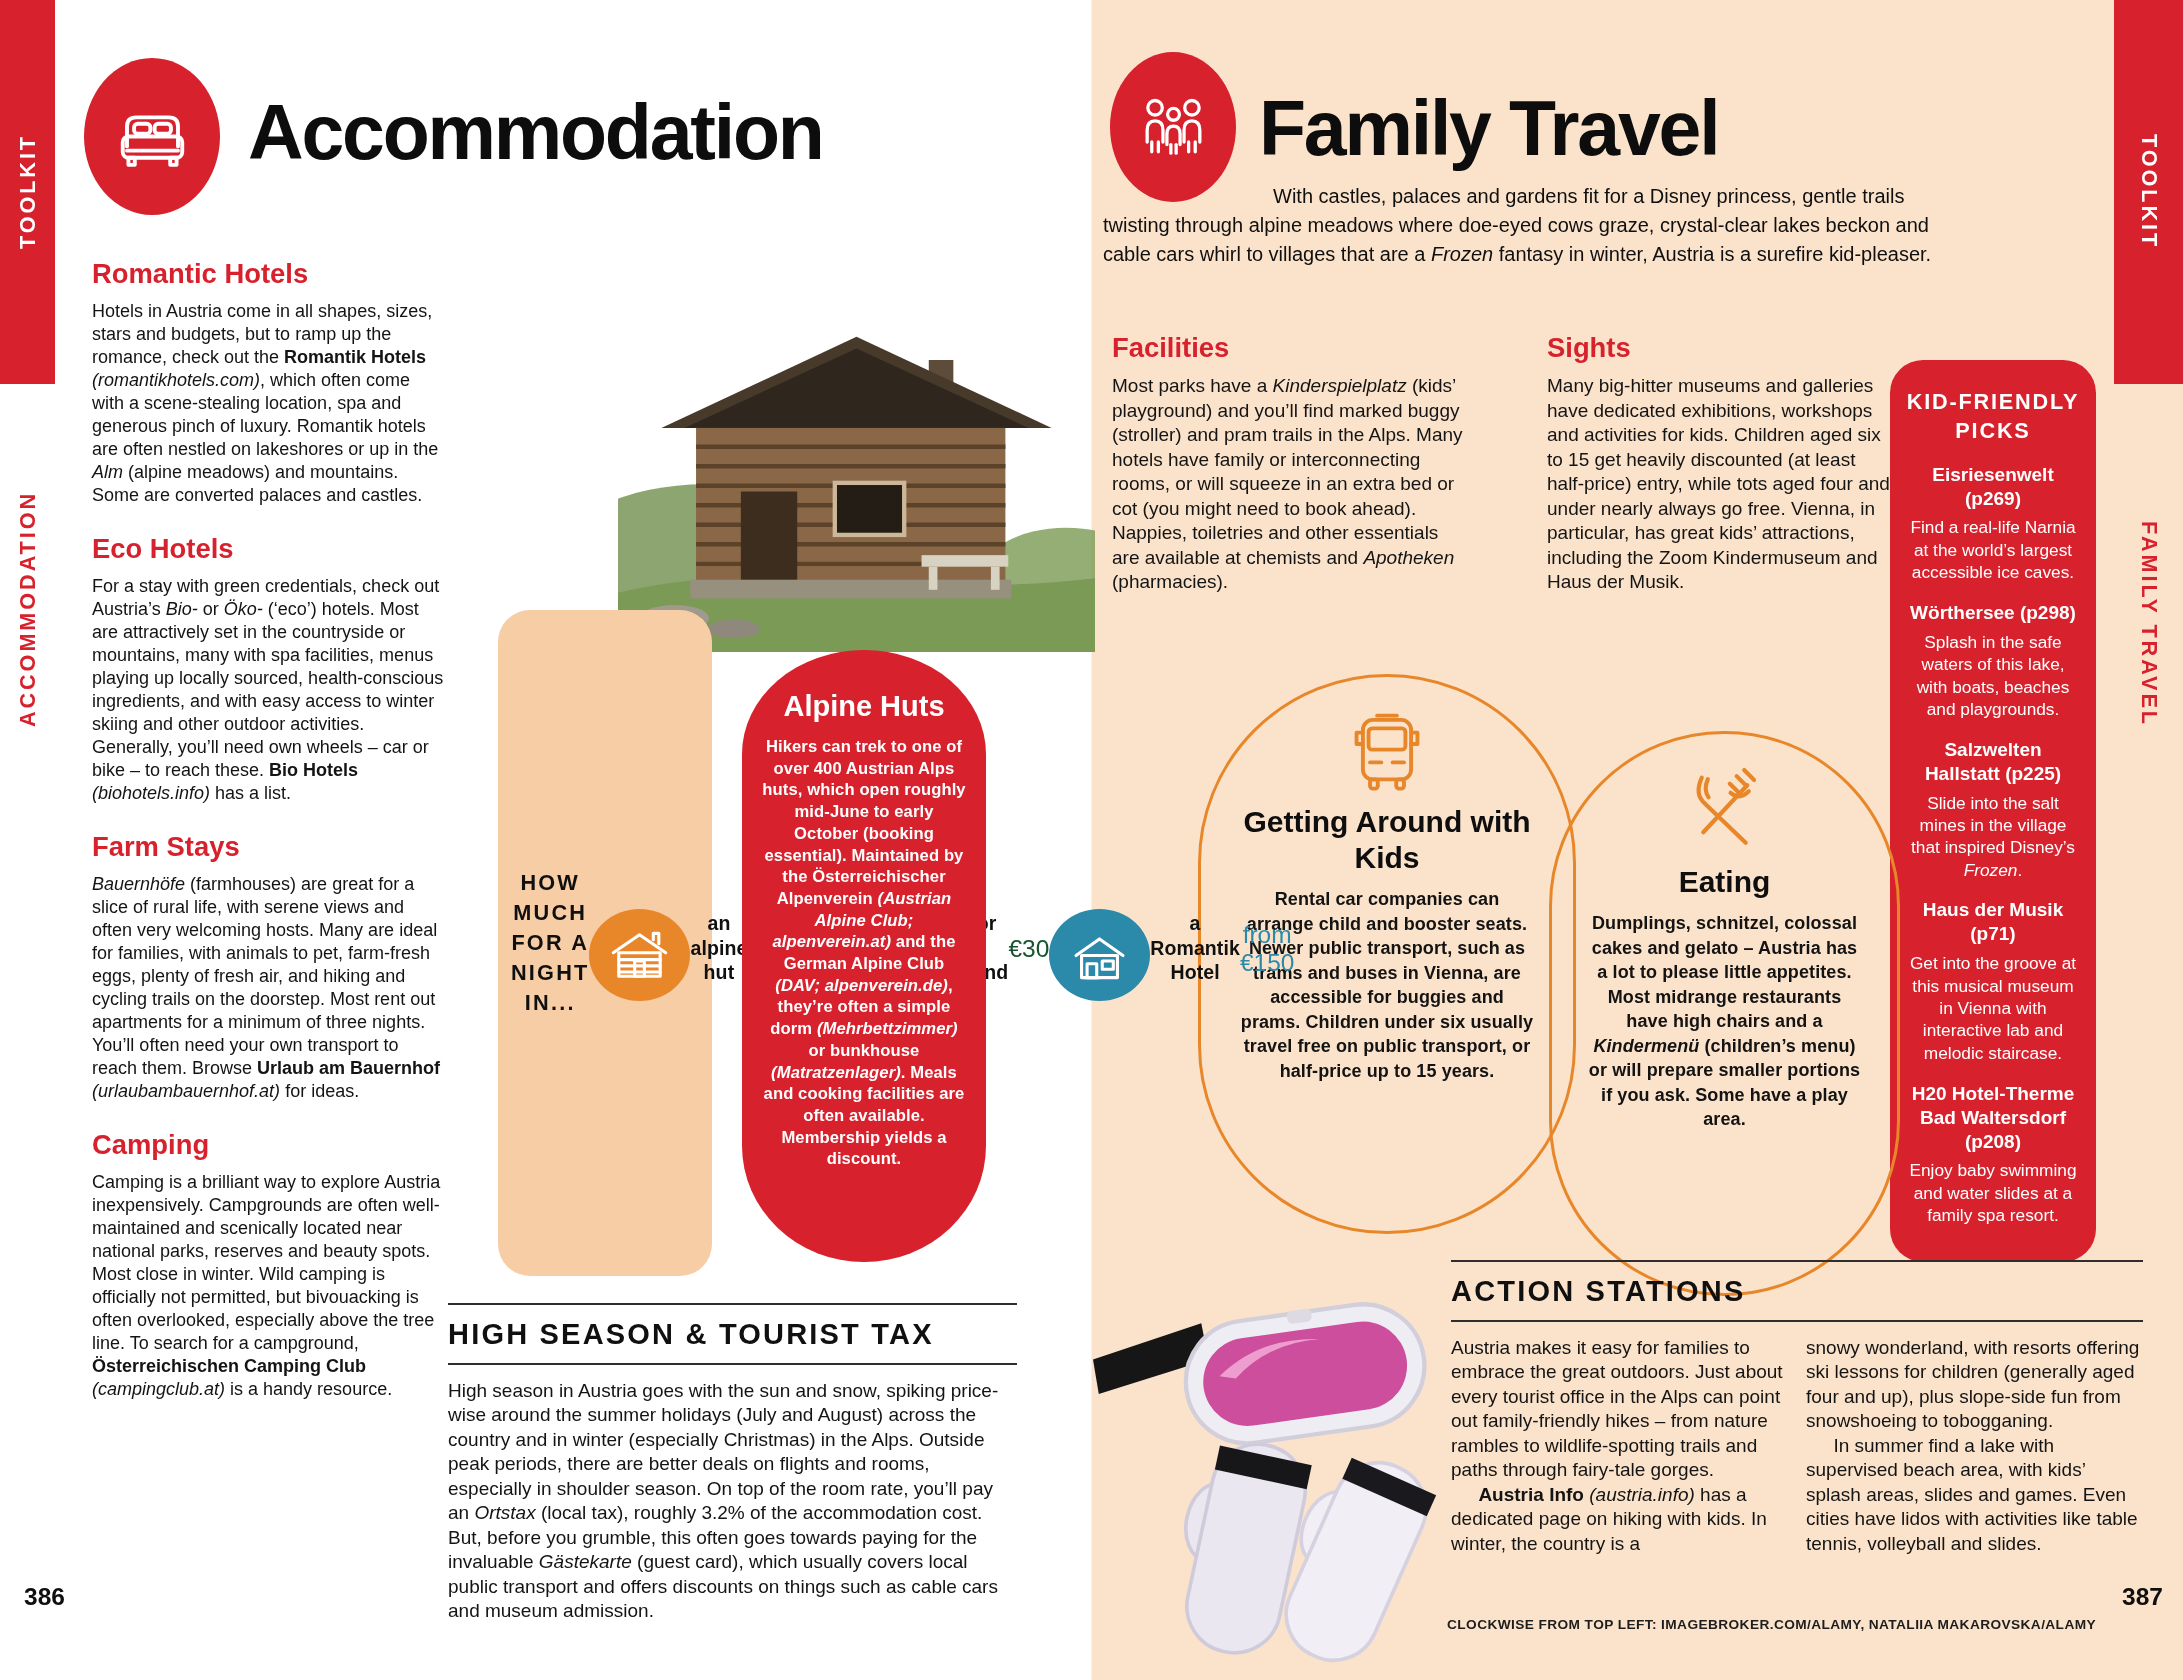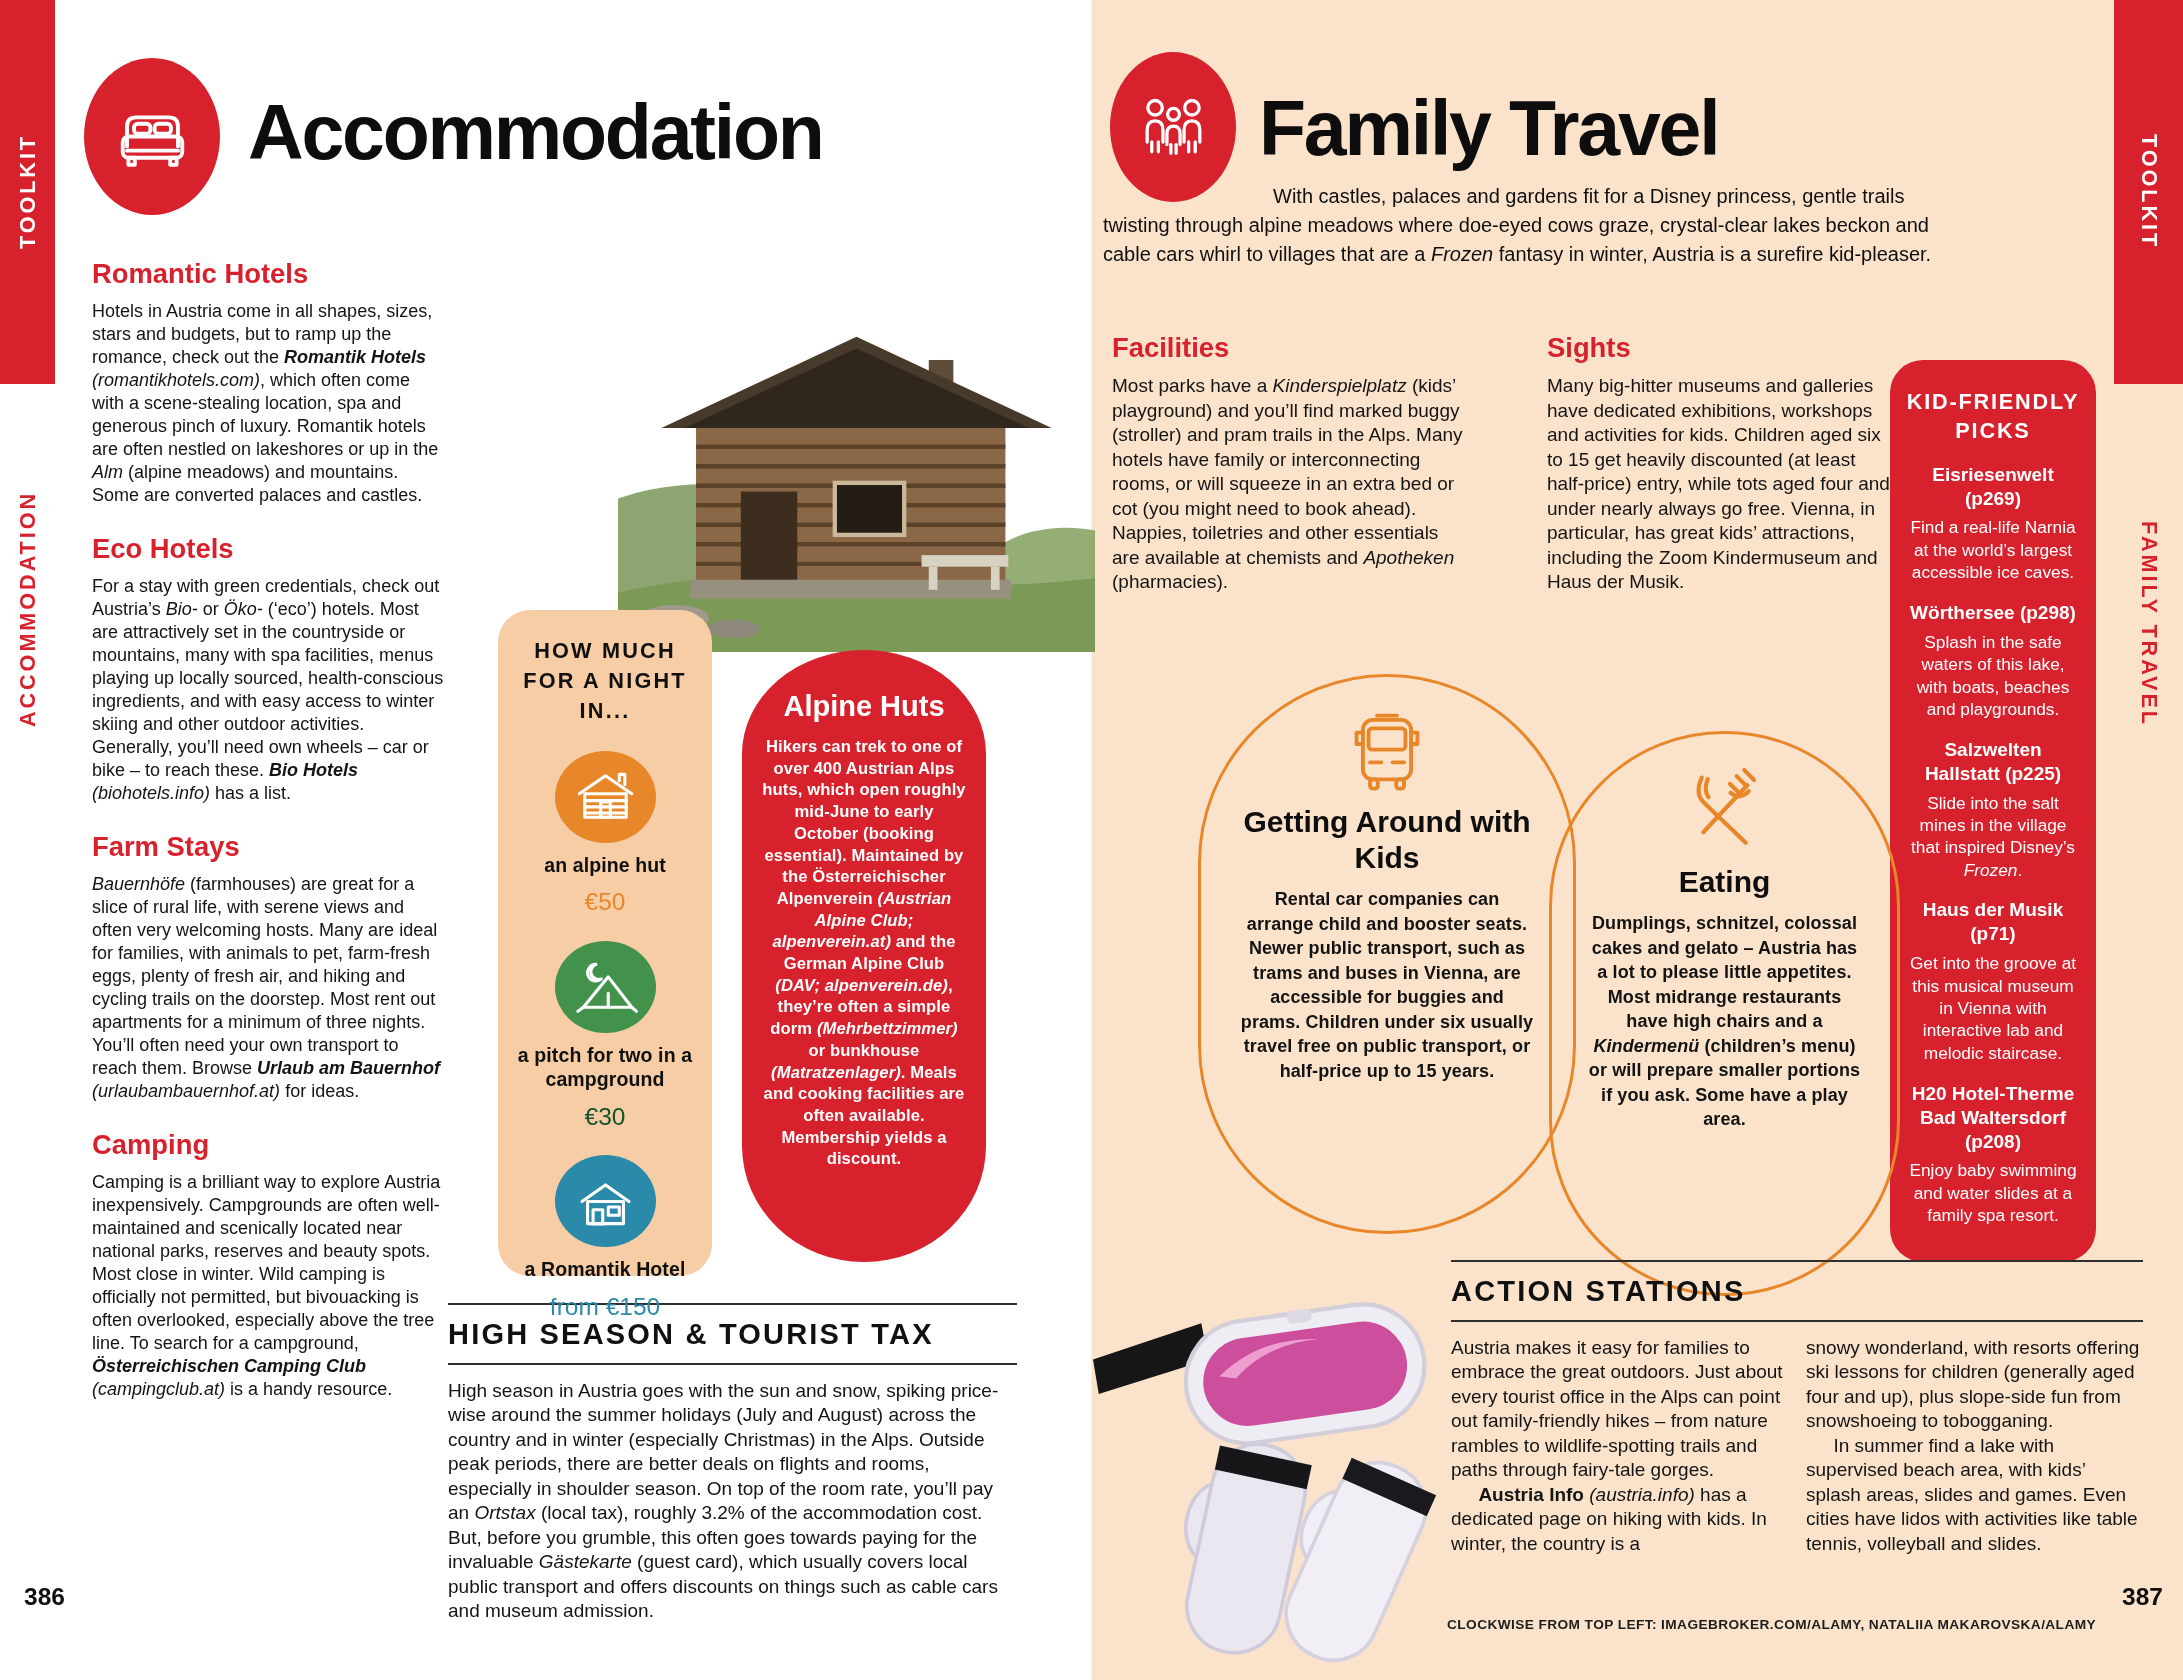--- a/index.html
+++ b/index.html
@@ -27,27 +27,27 @@
 
   
   .hicon{position:absolute;background:var(--red);border-radius:50%;display:flex;align-items:center;justify-content:center;}
   .big-title{position:absolute;font-size:77px;font-weight:700;letter-spacing:-2.2px;color:#0d0d0d;white-space:nowrap;}
 
   
   .red-head{font-size:27.4px;font-weight:700;color:var(--red);margin:26px 0 10px;}
   .red-head.first{margin-top:0;}
   .body-txt{font-size:18px;line-height:23px;color:var(--ink);}
   .body-txt i{font-style:italic;}
-  .body-txt b{font-weight:700;font-style:italic;}
+  .body-txt b{font-weight:700;}
 
   #col-left{position:absolute;left:92px;top:258px;width:354px;}
 
   
   #howmuch{position:absolute;left:498px;top:610px;width:214px;height:666px;background:var(--peach-box);
-    border-radius:32px;display:flex;flex-direction:column;align-items:center;text-align:center;
+    border-radius:32px;display:flex;flex-direction:row;align-items:center;text-align:center;
     padding:26px 13px;z-index:3;}
   .hm-title{font-size:21.7px;font-weight:700;letter-spacing:2.2px;line-height:30px;color:#101010;}
   .hm-circle{width:101px;height:92px;border-radius:50%;display:flex;align-items:center;justify-content:center;margin-top:24.5px;flex:none;}
   .hm-label{font-size:19.5px;font-weight:600;line-height:24.5px;margin-top:10px;letter-spacing:0.1px;color:#101010;}
   .hm-price{font-size:24.5px;font-weight:400;margin-top:11px;}
 
   
   #alpine{position:absolute;left:742px;top:650px;width:244px;height:612px;background:var(--red);
     border-radius:50% 50% 50% 50% / 17% 17% 19% 19%;color:#fff;text-align:center;
     padding:40px 19px 0;z-index:3;}

